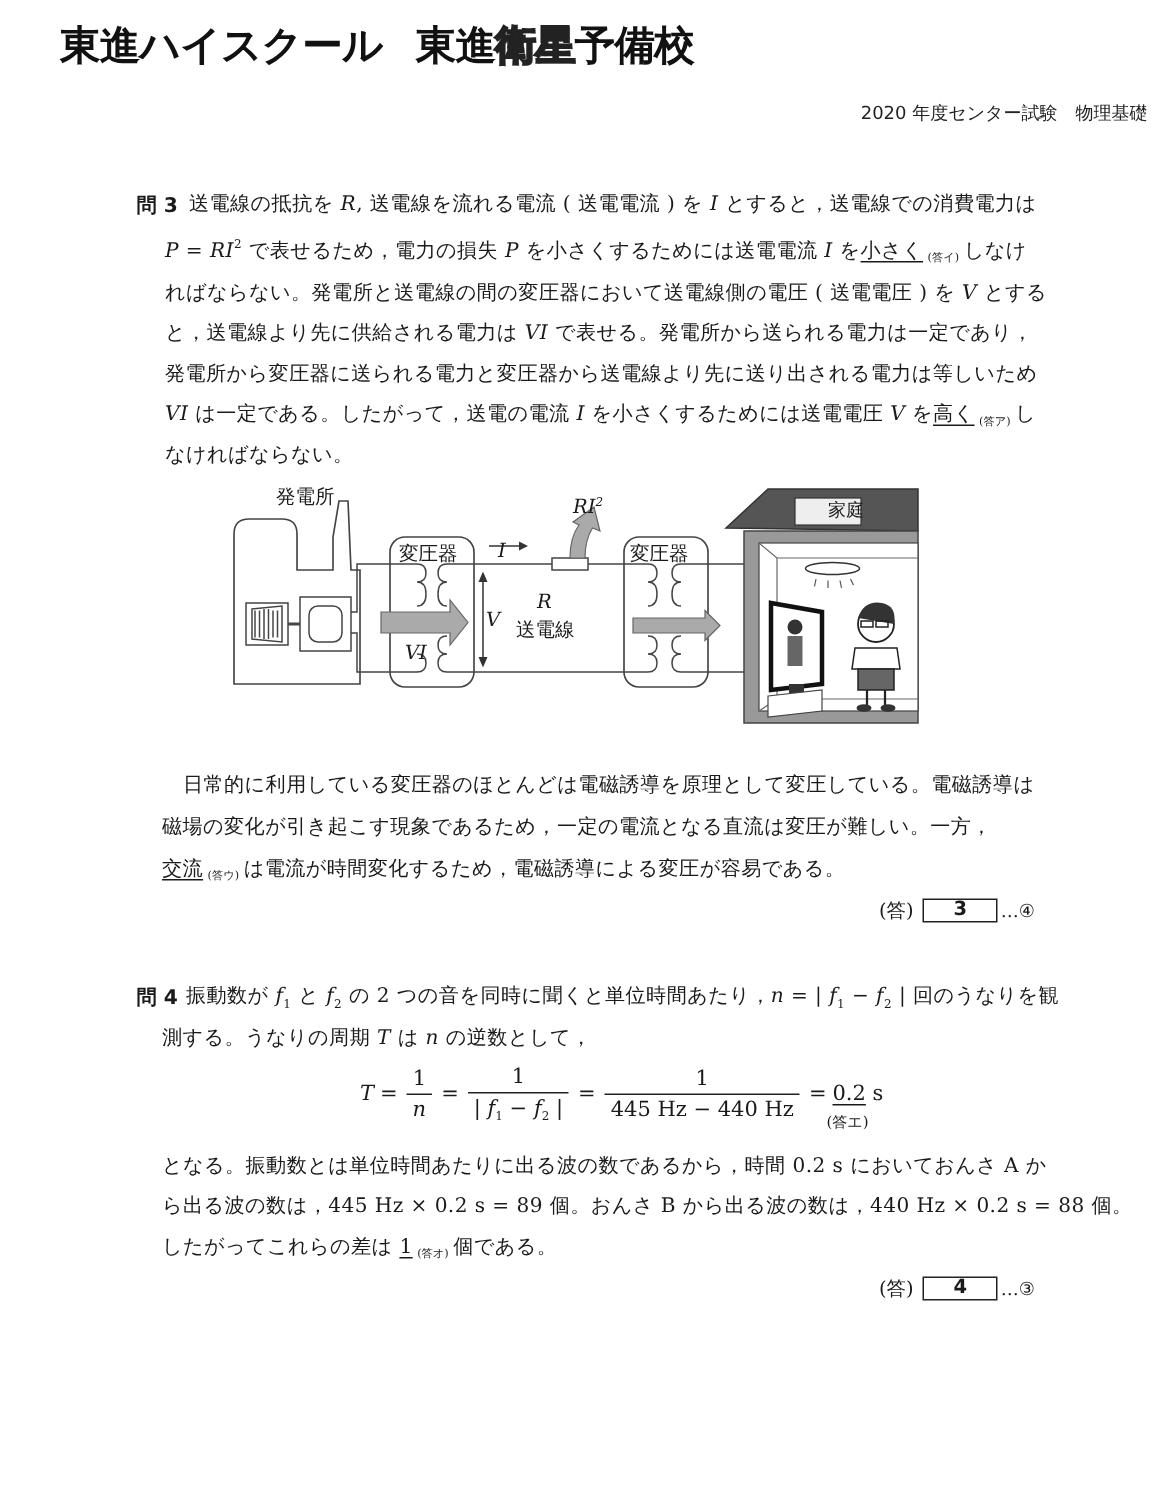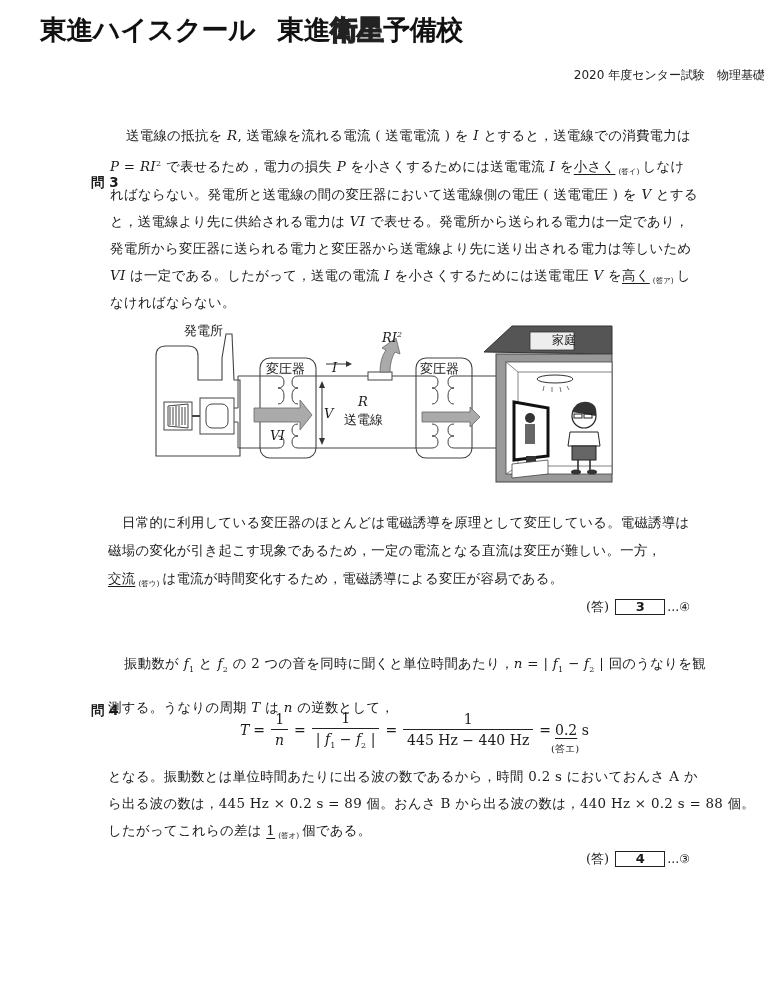--- a/index.html
+++ b/index.html
@@ -5,21 +5,21 @@
   * { margin: 0; padding: 0; box-sizing: border-box; }
   html, body { width: 783px; height: 999px; background: #ffffff; overflow: hidden; }
   body { position: relative; font-family: "DejaVu Serif", "Liberation Serif", serif; color: #1a1a1a; }
 
   .logo { position: absolute; left: 40px; top: 12px; font-family: "DejaVu Sans", sans-serif; font-weight: bold; font-size: 27px; letter-spacing: -0.5px; color: #111; white-space: nowrap; }
   .logo .gap { display: inline-block; width: 22px; }
   .logo .outline { color: #a16207; -webkit-text-stroke: 1.4px #222; text-shadow: 1px 1px 0 #777; }
 
   .subject { position: absolute; right: 18px; top: 67px; font-family: "DejaVu Sans", sans-serif; font-size: 12px; color: #222; white-space: nowrap; }
 
-  .q-head { position: absolute; font-family: "DejaVu Sans", sans-serif; font-weight: bold; font-size: 13.5px; margin-top: 46px; }
+  .q-head { position: absolute; font-family: "DejaVu Sans", sans-serif; font-weight: bold; font-size: 13.5px; }
   .line { position: absolute; font-size: 13.4px; white-space: nowrap; letter-spacing: 0.3px; }
   .it { font-style: italic; }
   .ul { text-decoration: underline; text-underline-offset: 3px; }
   .tag { font-size: 7.5px; vertical-align: -3px; margin: 0 3px; letter-spacing: 0; }
   sup { font-size: 8px; }
   sub { font-size: 8px; }
 
   .answer { position: absolute; font-size: 13px; display: flex; align-items: center; white-space: nowrap; }
   .answer .box { display: inline-block; width: 50px; height: 16px; border: 1.3px solid #222; text-align: center; font-family: "DejaVu Sans", sans-serif; font-weight: bold; font-size: 13px; line-height: 14px; margin-left: 6px; }
   .answer .choice { margin-left: 2px; font-size: 12px; }
@@ -176,21 +176,21 @@
 <div class="answer" style="left:586px; top:598px;">
   <span>(答)</span>
   <span class="box">3</span>
   <span class="choice">…④</span>
 </div>
 
 <div class="q-head" style="left:91px; top:656px;">問 4</div>
 <div class="line" style="left:124px; top:655px;">
   <span>振動数が </span><span class="it">f</span><sub>1</sub><span> と </span><span class="it">f</span><sub>2</sub><span> の 2 つの音を同時に聞くと単位時間あたり，</span><span class="it">n</span><span> = | </span><span class="it">f</span><sub>1</sub><span> − </span><span class="it">f</span><sub>2</sub><span> | 回のうなりを観</span>
 </div>
-<div class="line" style="left:108px; top:683px;margin-top:16px;">
+<div class="line" style="left:108px; top:683px;">
   <span>測する。うなりの周期 </span><span class="it">T</span><span> は </span><span class="it">n</span><span> の逆数として，</span>
 </div>
 
 <div class="eq">
   <span class="it">T</span>
   <span style="margin-left:4px;">=</span>
   <span class="frac">
     <span class="num">1</span>
     <span class="den it">n</span>
   </span>

